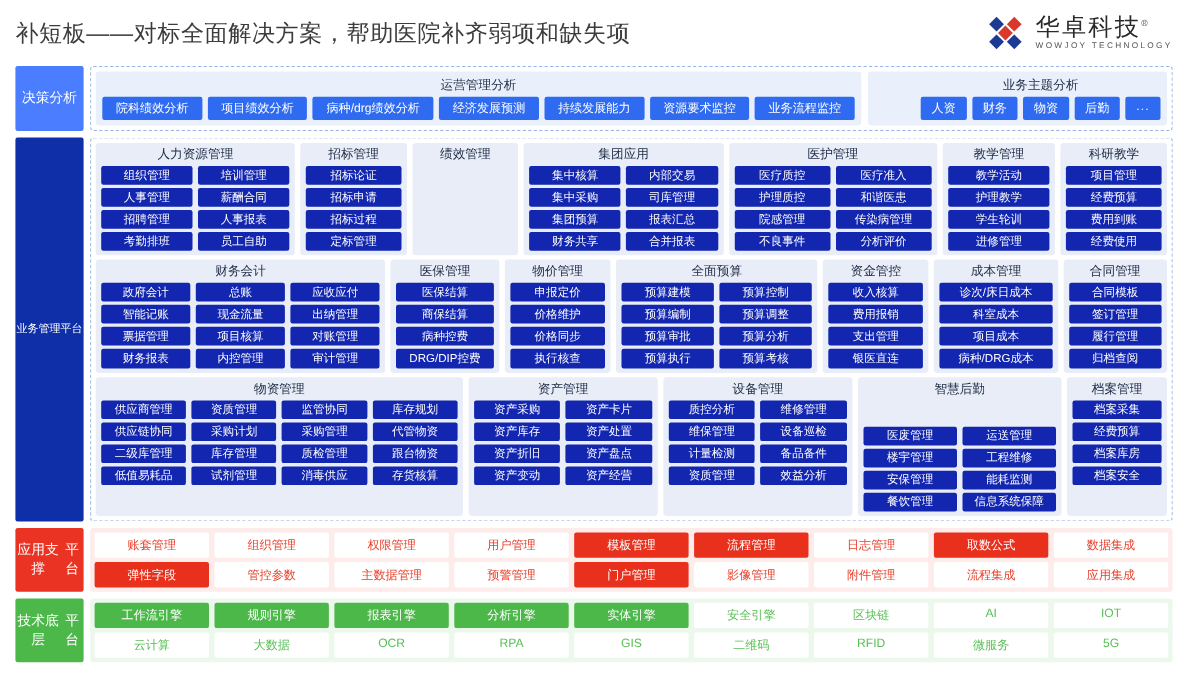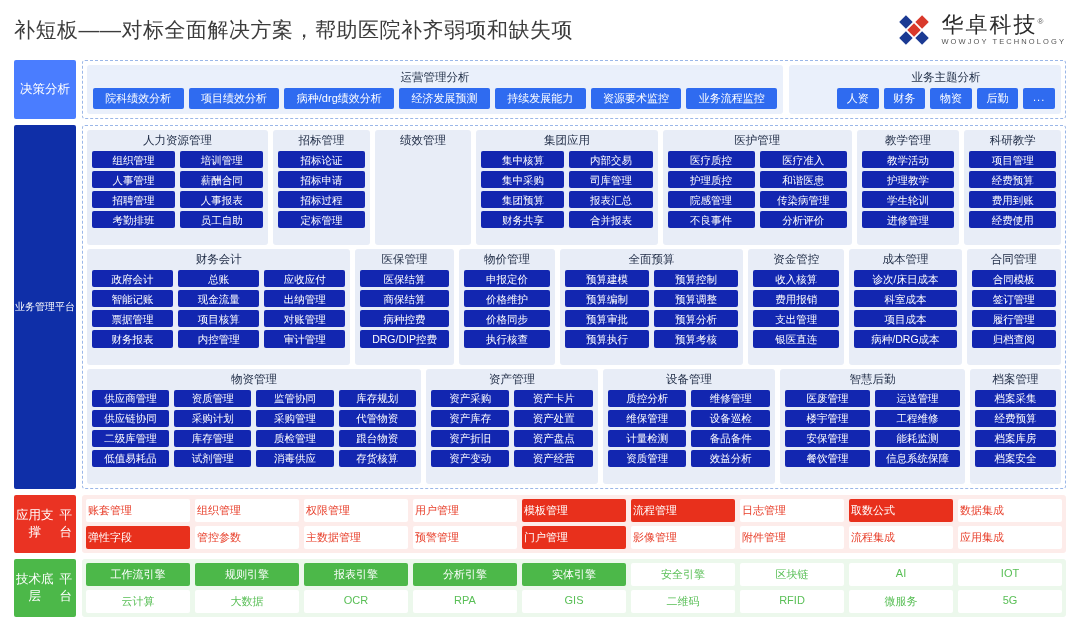--- a/index.html
+++ b/index.html
@@ -83,21 +83,21 @@
     border: 1.4px dashed #9bb7e8;
     border-radius: 3px;
     padding: 4px;
     display: flex; flex-direction: column; gap: 4px;
     background: #fff;
   }
   .biz-row { display: flex; gap: 5px; }
   .biz-group {
     background: #e8edf7;
     border-radius: 3px;
-    padding: 2px 5px 17px 5px;
+    padding: 2px 5px 4px 5px;
     display: flex; flex-direction: column;
   }
   .biz-title {
     text-align: center; font-size: 11.5px; color: #1d2a44;
     padding: 1px 0 3px 0; white-space: nowrap;
   }
   .biz-cols { display: flex; gap: 5px; flex: 1; }
   .biz-col { display: flex; flex-direction: column; gap: 3px; flex: 1; }
   .tile {
     background: #1226b0; color: #ffffff;
@@ -110,21 +110,21 @@
   .support .band-label { background: #ea3323; }
   .support-body {
     flex: 1; margin-left: 6px;
     background: #fdecea;
     border-radius: 3px;
     padding: 4px;
     display: flex; flex-direction: column; gap: 4px;
   }
   .sup-row { display: flex; gap: 5px; }
   .sup-cell {
-    flex: 1; font-size: 11px;
+    flex: 1; text-align: center; font-size: 11px;
     padding: 4px 2px; border-radius: 2px;
     background: #ffffff; color: #e8402c;
     white-space: nowrap;
   }
   .sup-cell.on { background: #e8301c; color: #ffffff; }
 
   
   .tech .band-label { background: #4cb849; }
   .tech-body {
     flex: 1; margin-left: 6px;
@@ -447,21 +447,21 @@
               <div class="tile">资质管理</div>
             </div>
             <div class="biz-col">
               <div class="tile">维修管理</div>
               <div class="tile">设备巡检</div>
               <div class="tile">备品备件</div>
               <div class="tile">效益分析</div>
             </div>
           </div>
         </div>
-        <div class="biz-group" style="flex: 186 1 0px;">
+        <div class="biz-group" style="flex: 186 1 0px; gap: 24px;">
           <div class="biz-title">智慧后勤</div>
           <div class="biz-cols">
             <div class="biz-col">
               <div class="tile">医废管理</div>
               <div class="tile">楼宇管理</div>
               <div class="tile">安保管理</div>
               <div class="tile">餐饮管理</div>
             </div>
             <div class="biz-col">
               <div class="tile">运送管理</div>

